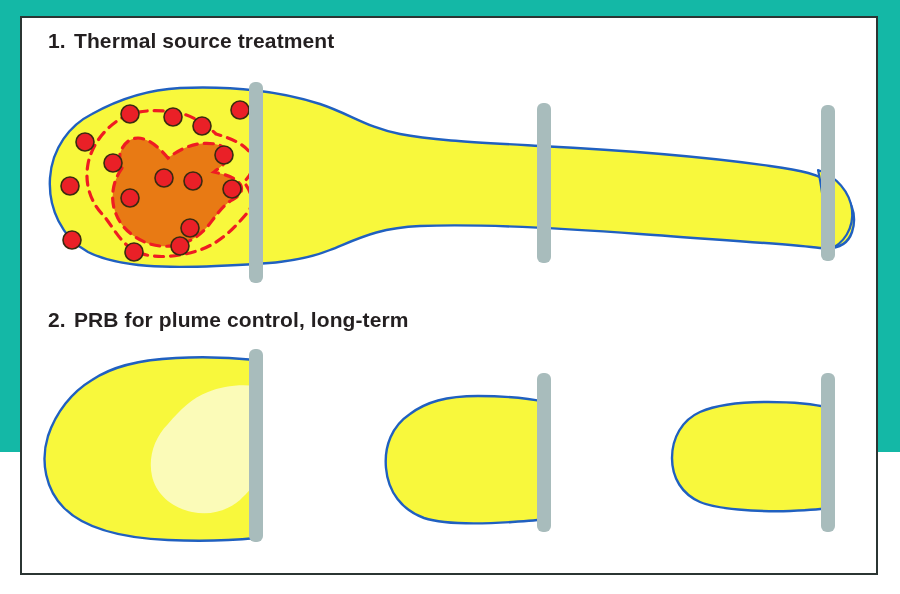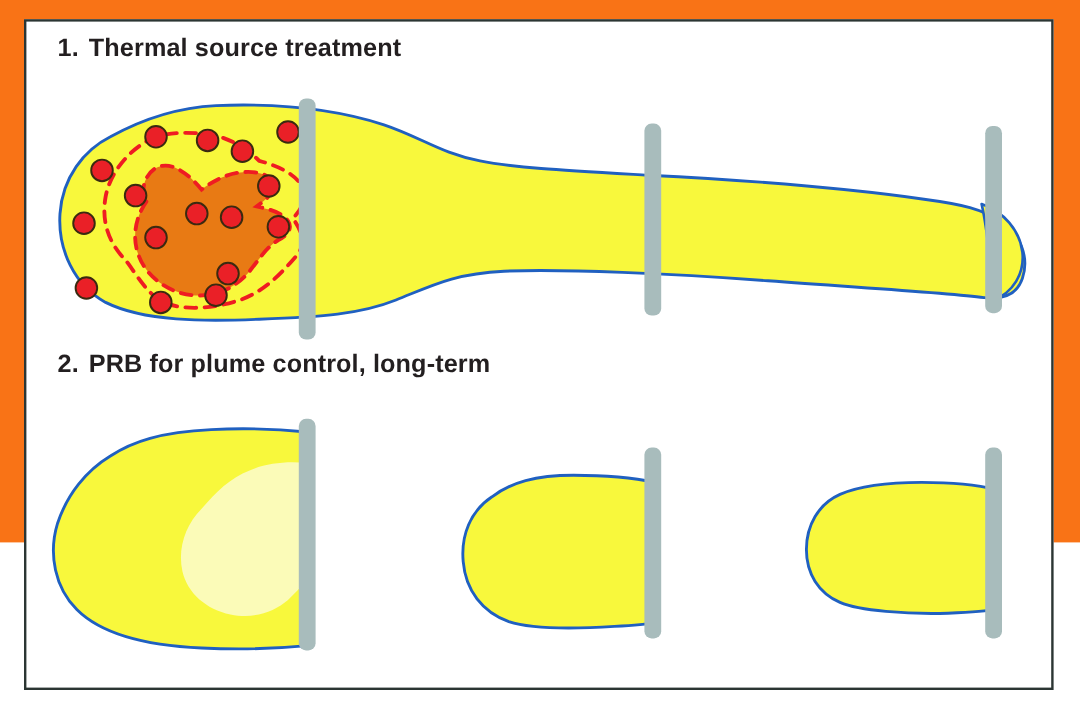--- a/index.html
+++ b/index.html
@@ -11,21 +11,21 @@
   body {
     width: 900px;
     height: 594px;
     font-family: "Liberation Sans", sans-serif;
     overflow: hidden;
   }
   #figure-root {
     position: relative;
     width: 900px;
     height: 452px;
-    background: #f97316;
+    background: #14b8a6;
   }
   .frame {
     position: absolute;
     left: 20px;
     top: 16px;
     width: 858px;
     height: 559px;
     border: 2px solid #2b3533;
     box-sizing: border-box;
     background: #ffffff;
@@ -36,21 +36,21 @@
     font-size: 21px;
     font-weight: 600;
     letter-spacing: 0.1px;
     white-space: nowrap;
   }
   .panel-label .num {
     display: inline-block;
     min-width: 26px;
   }
   #label-1 { left: 48px; top: 29px; }
-  #label-2 { left: 48px; top: 292px; }
+  #label-2 { left: 48px; top: 308px; }
   svg#scene {
     position: absolute;
     left: 0;
     top: 0;
     width: 900px;
     height: 594px;
     display: block;
   }
 </style>
 </head>

